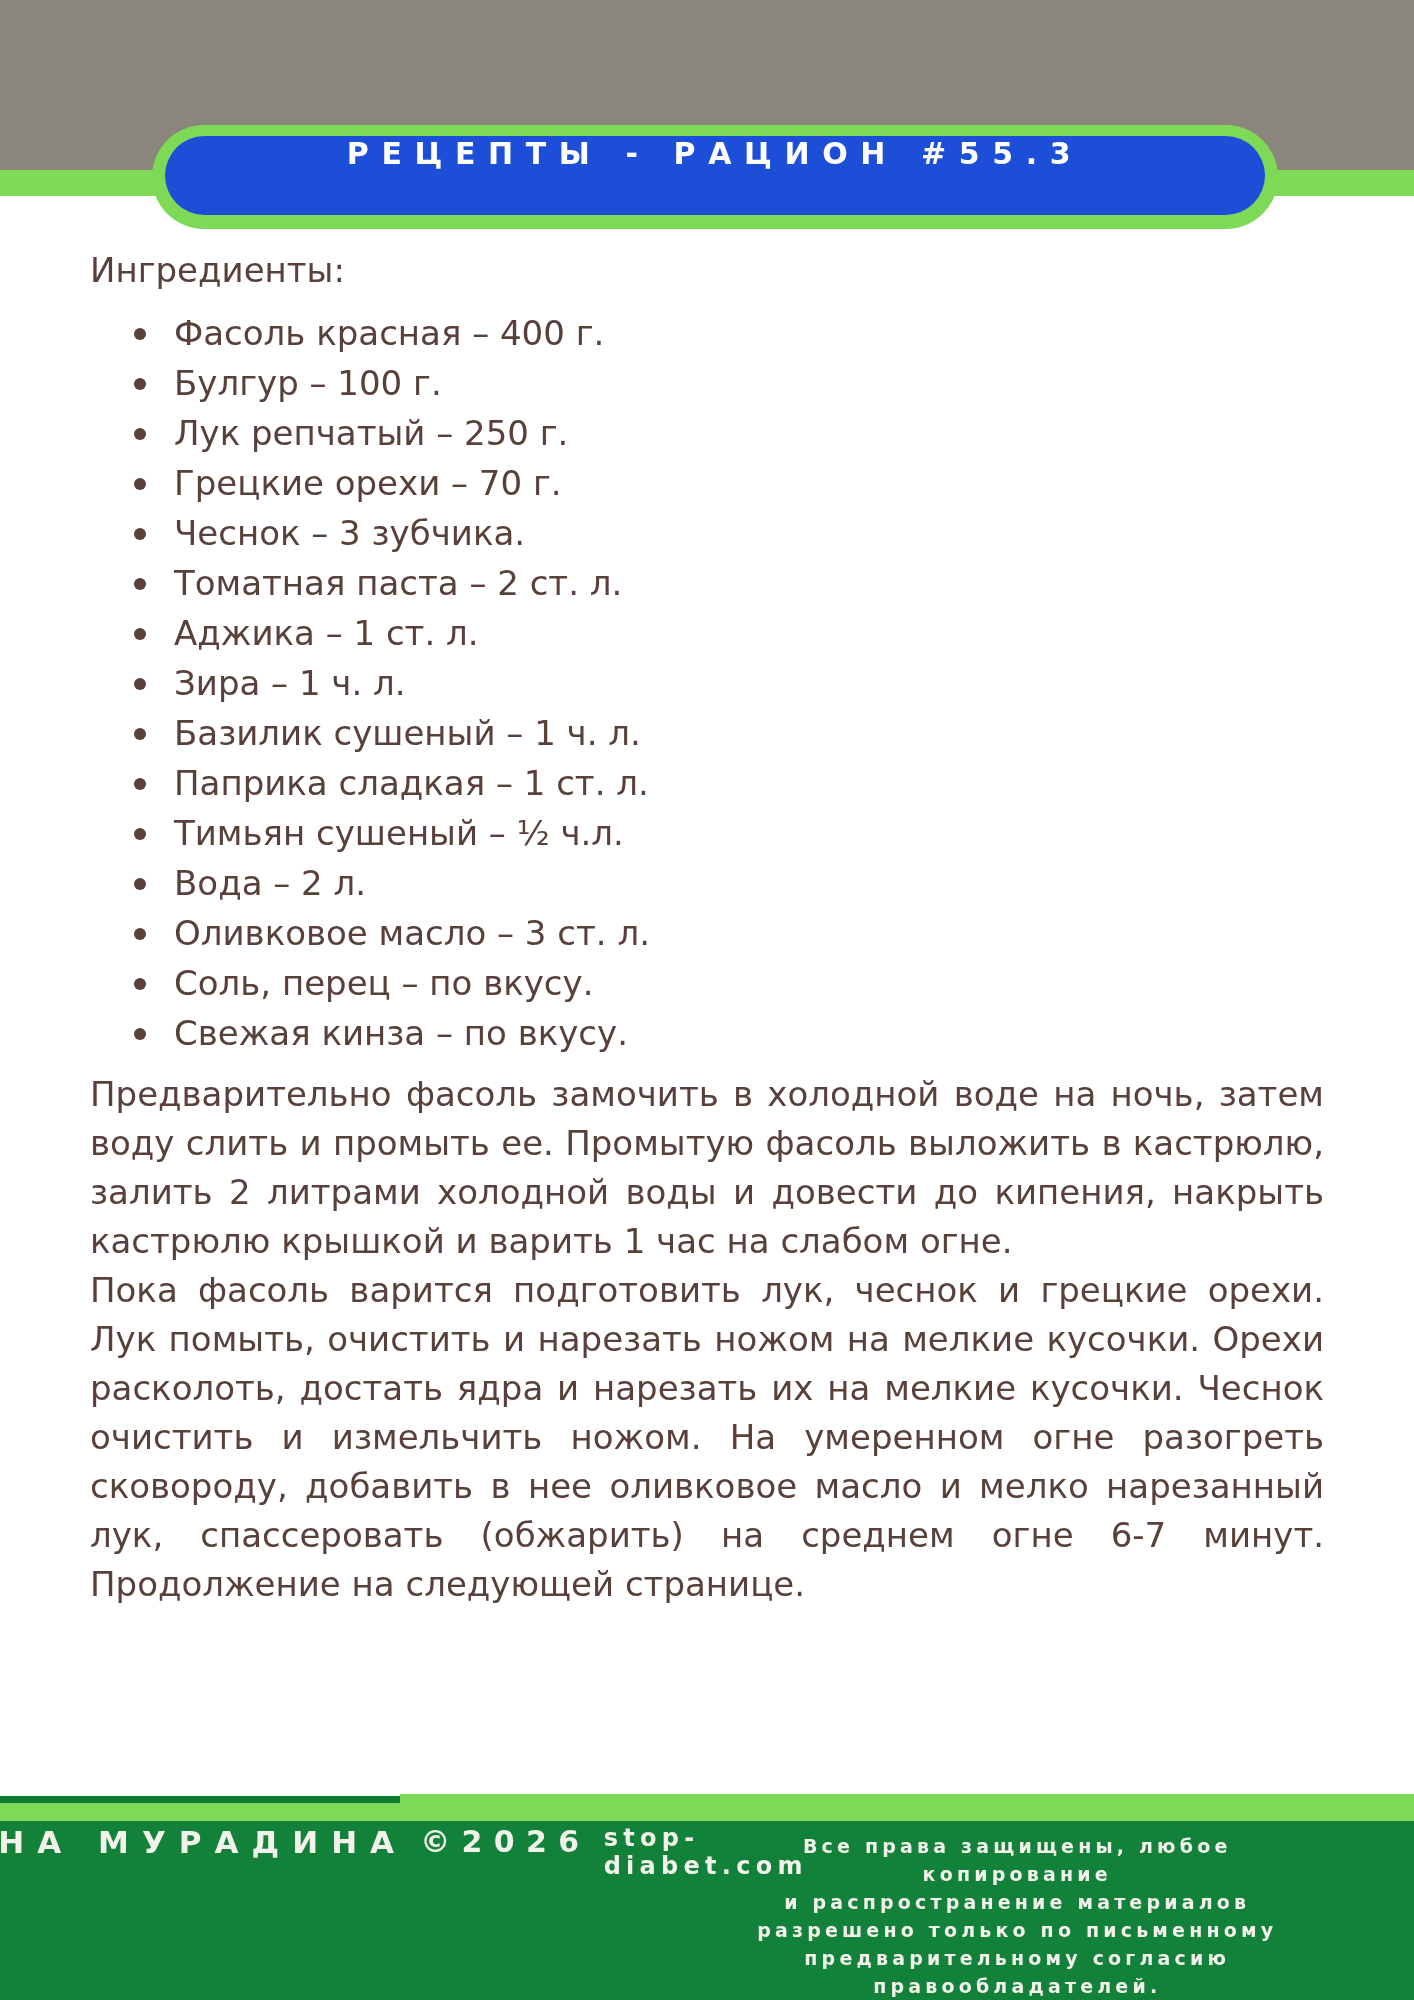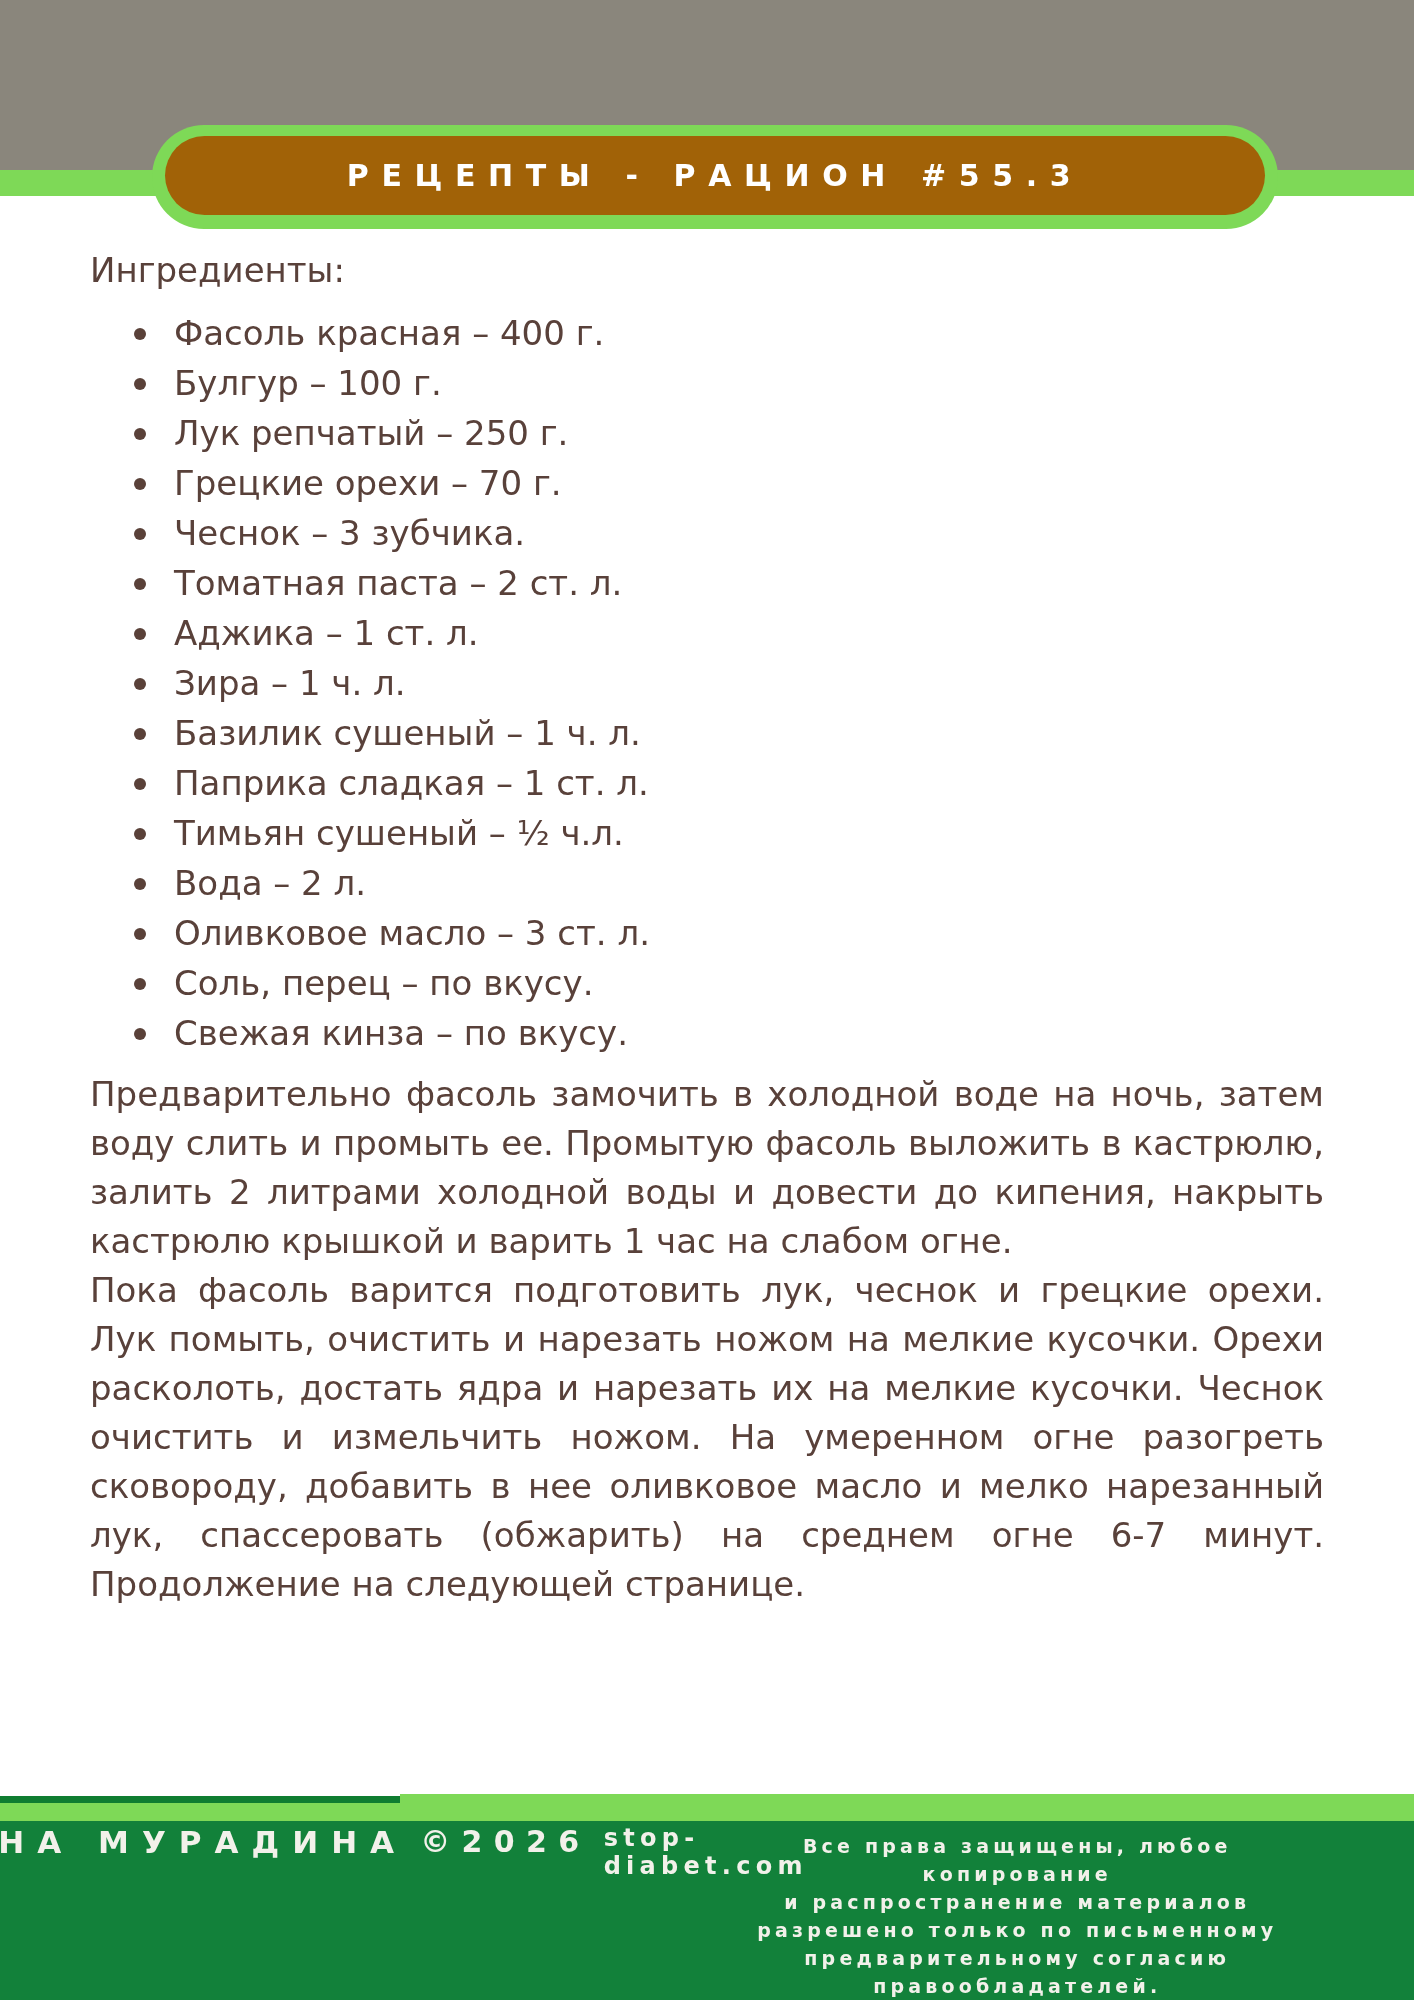--- a/index.html
+++ b/index.html
@@ -26,22 +26,22 @@
       radial-gradient(ellipse 30px 18px at 88% 75%, #8d2a1c 98%, rgba(0,0,0,0) 100%),
       radial-gradient(circle 58px at 99% 80%, #2f6a23 98%, rgba(0,0,0,0) 100%),
       repeating-linear-gradient(90deg,#9a948a 0 70px,#87817 8 70px,#878178 140px),
       linear-gradient(#8e8a80,#7f7a71);
     background-color:#8a867c;
   }
   
   .ribbon-top{position:absolute;left:0;top:170px;width:1414px;height:26px;background:#7ed957;z-index:2;}
   
   .pill{position:absolute;left:152px;top:125px;width:1126px;height:104px;background:#7ed957;border-radius:60px;display:flex;z-index:3;}
-  .pill-inner{flex:1;margin:11px 13px 14px 13px;background:#a16207;border-radius:46px;
-    display:flex;align-items:center;justify-content:center;}
+  .pill-inner{flex:1;margin:11px 13px 14px 13px;background:#1d4ed8;border-radius:46px;
+    display:flex;align-items:flex-start;justify-content:center;}
   .pill-label{color:#ffffff;font-weight:bold;font-size:30px;letter-spacing:0.42em;white-space:nowrap;}
   
   .content{position:absolute;left:90px;top:244px;width:1234px;z-index:2;}
   .title-line{font-size:34px;line-height:50px;}
   .bold{font-weight:bold;}
   .section-heading{font-weight:normal;font-size:34px;line-height:52px;}
   ul.ingredients{list-style:none;margin:12px;padding:0;font-size:34px;line-height:50px;}
   ul.ingredients li{position:relative;padding-left:72px;}
   ul.ingredients li::before{
     content:"";position:absolute;left:32px;top:20px;width:12px;height:12px;border-radius:50%;background:#5a4139;

